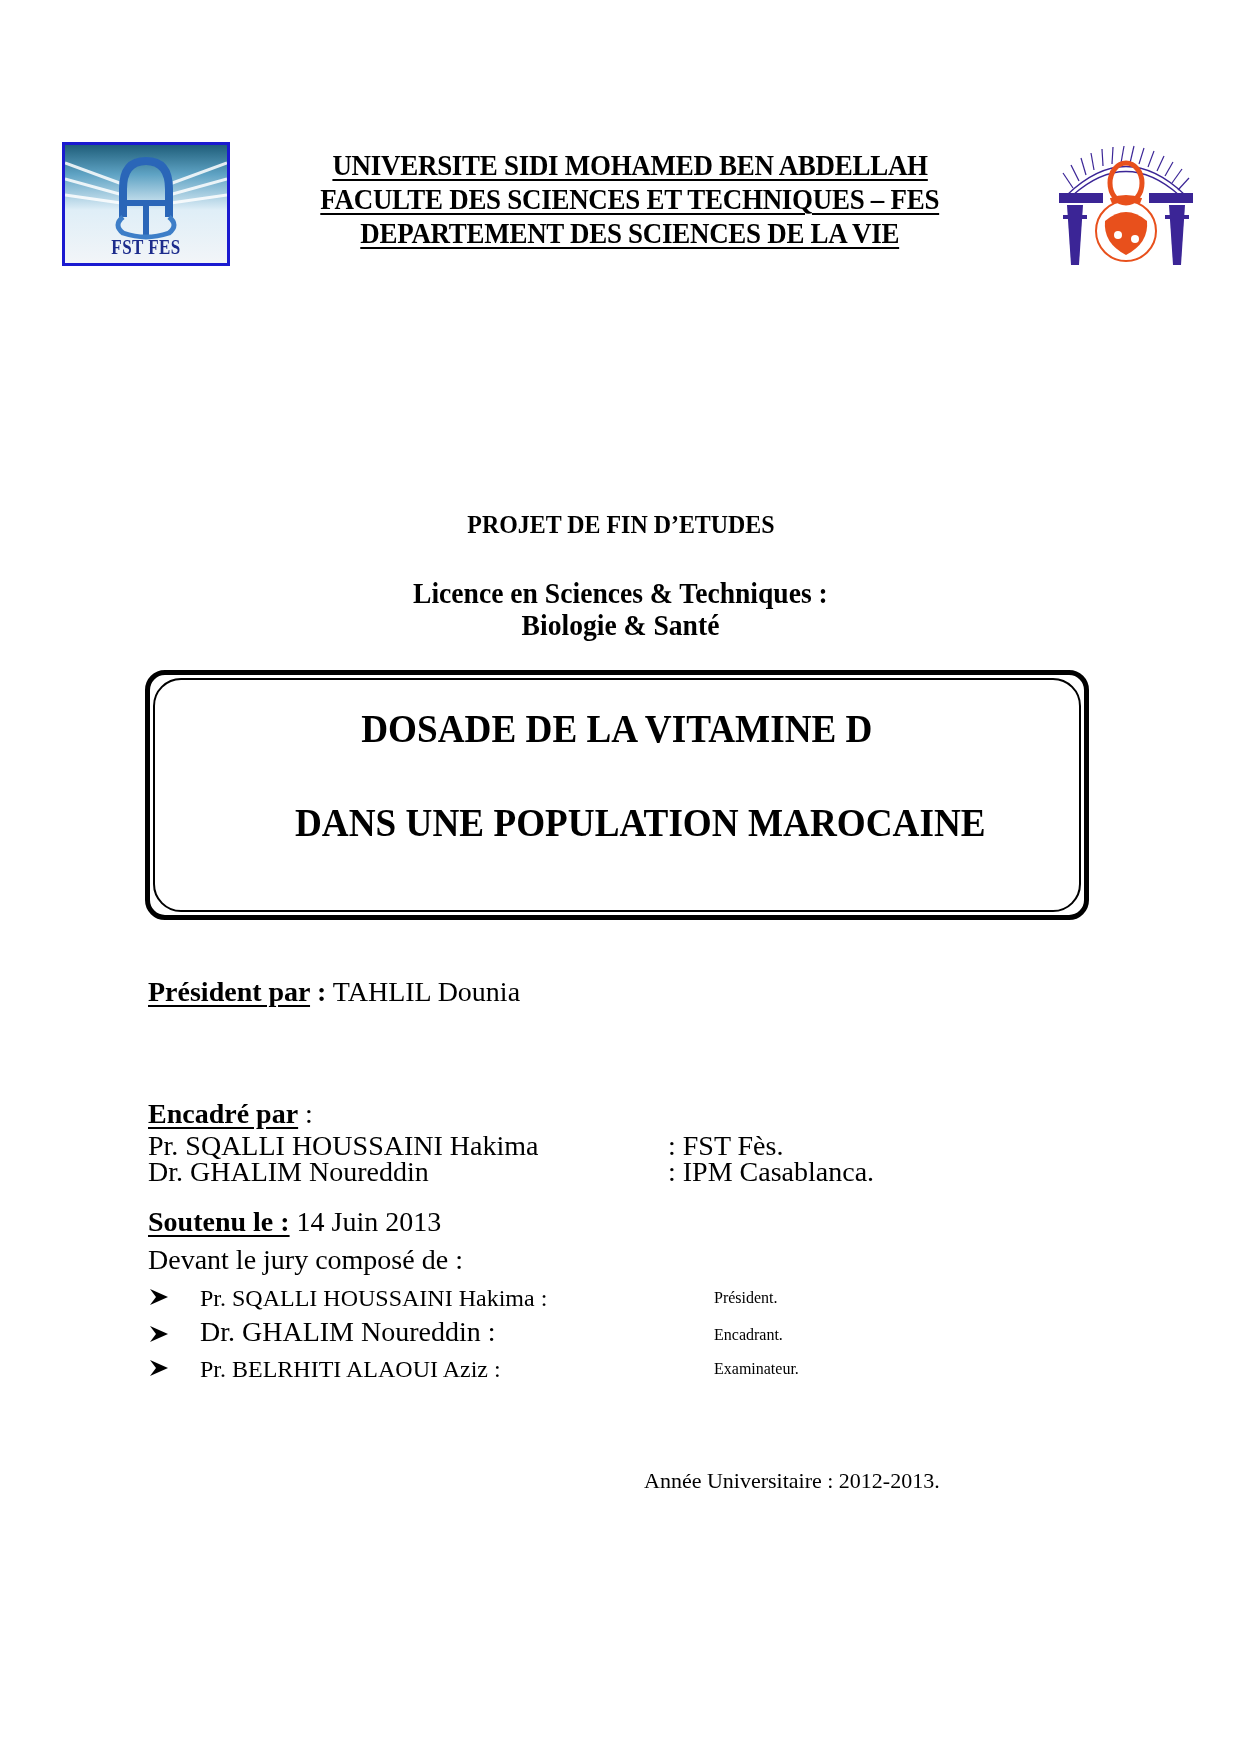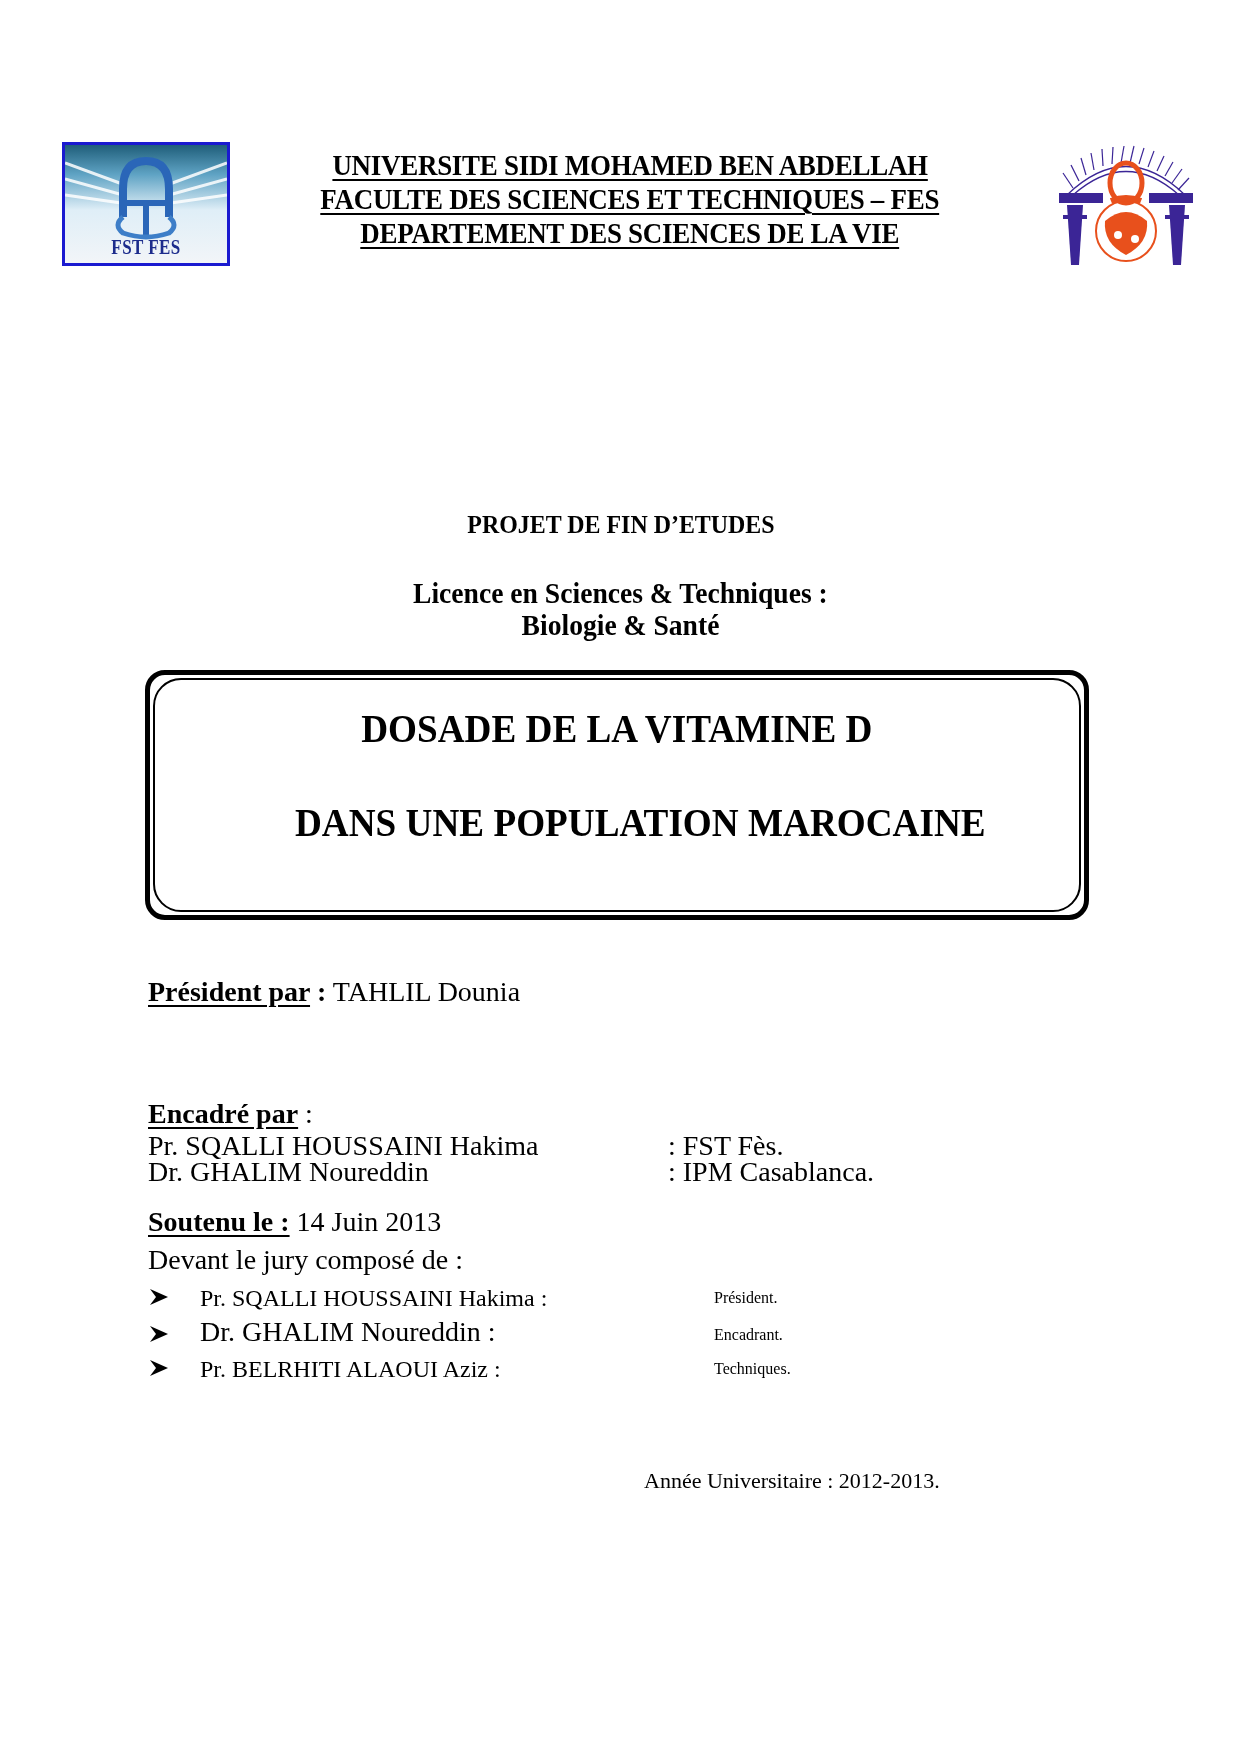--- a/index.html
+++ b/index.html
@@ -152,16 +152,16 @@
       <polygon points="2,3 20,11 2,19 8,11" fill="#000"></polygon>
     </svg>
   <span class="bname">Dr. GHALIM Noureddin :</span>
   <span class="brole" style="top:3px;">Encadrant.</span>
 </div>
 <div class="abs bullet-row" style="top:1355px; width:1000px; height:30px;">
   <svg class="bullet" viewBox="0 0 22 22">
       <polygon points="2,3 20,11 2,19 8,11" fill="#000"></polygon>
     </svg>
   <span class="bname">Pr. BELRHITI ALAOUI Aziz :</span>
-  <span class="brole">Techniques.</span>
+  <span class="brole">Examinateur.</span>
 </div>
 
 <div class="abs annee">Année Universitaire : 2012-2013.</div>
 
 </body></html>

